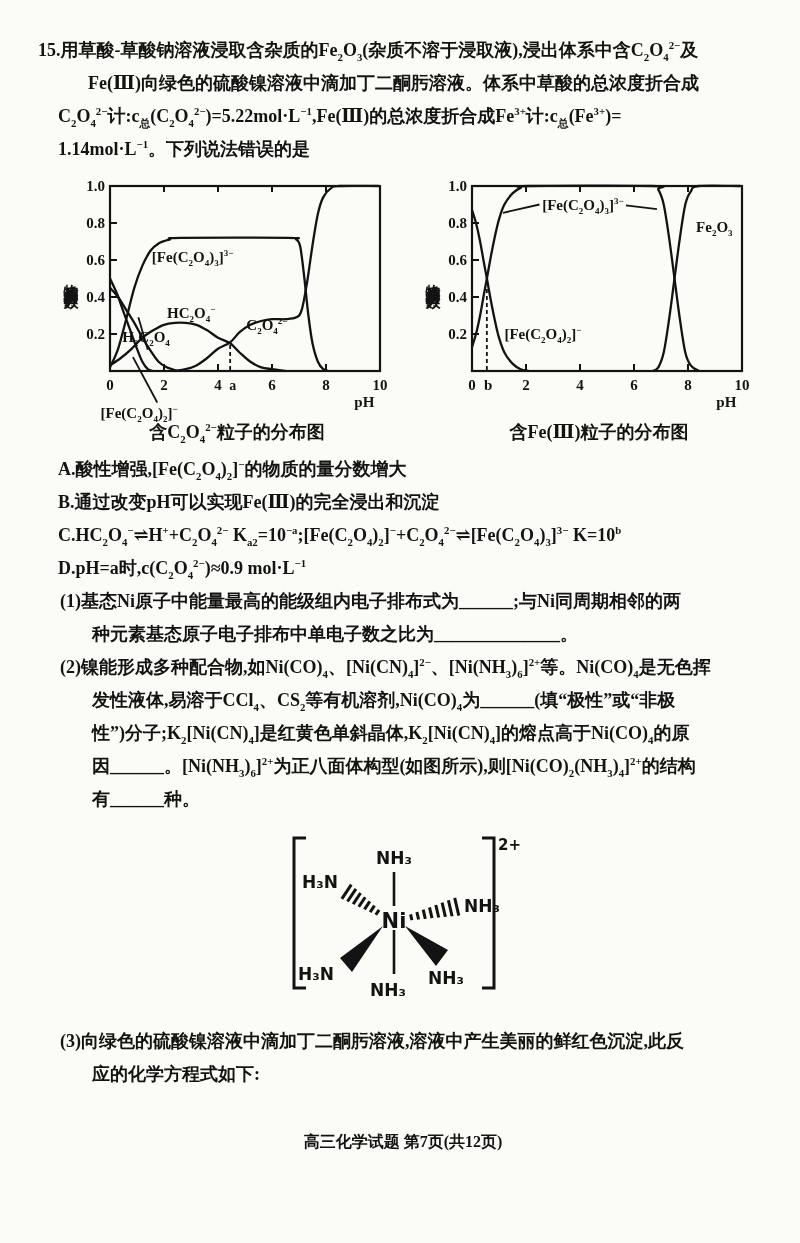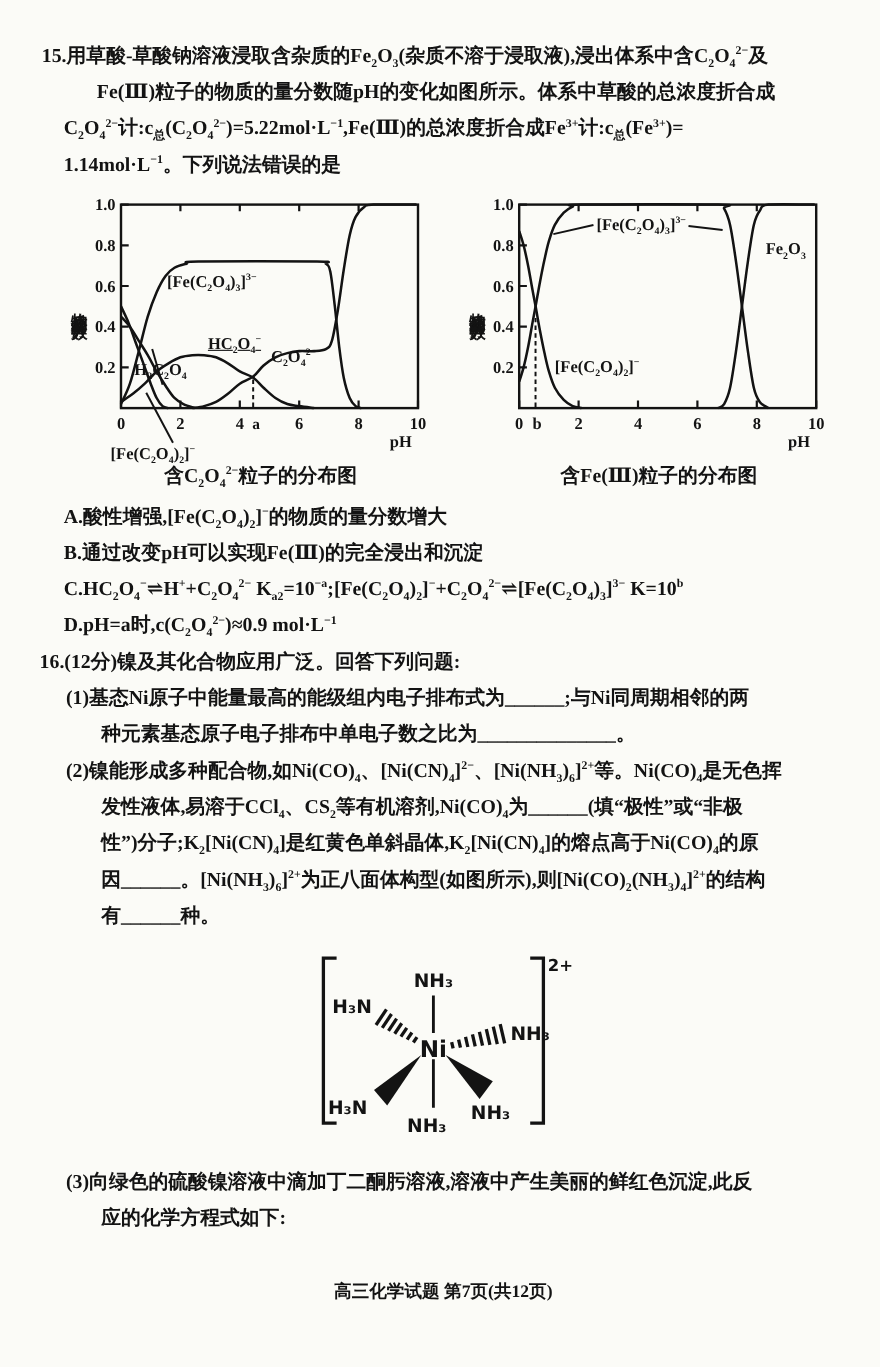--- a/index.html
+++ b/index.html
@@ -45,21 +45,21 @@
   .footer{text-align:center;font-size:16px;margin-top:34px;}
   .sp{margin-top:4px;}
 </style>
 </head>
 <body>
 
 <div class="page">
 
   <section>
     <div class="line">15.用草酸-草酸钠溶液浸取含杂质的Fe<sub>2</sub>O<sub>3</sub>(杂质不溶于浸取液),浸出体系中含C<sub>2</sub>O<sub>4</sub><sup>2−</sup>及</div>
-    <div class="line ind-hang">Fe(Ⅲ)粒子的物质的量分数随pH的变化如图所示。体系中草酸的总浓度折合成</div>
+    <div class="line ind-hang">Fe(Ⅲ)向绿色的硫酸镍溶液中滴加丁二酮肟溶液。体系中草酸的总浓度折合成</div>
     <div class="line ind-small">C<sub>2</sub>O<sub>4</sub><sup>2−</sup>计:c<sub>总</sub>(C<sub>2</sub>O<sub>4</sub><sup>2−</sup>)=5.22mol·L<sup>−1</sup>,Fe(Ⅲ)的总浓度折合成Fe<sup>3+</sup>计:c<sub>总</sub>(Fe<sup>3+</sup>)=</div>
     <div class="line ind-small">1.14mol·L<sup>−1</sup>。下列说法错误的是</div>
 
     <div class="charts-row">
       <figure class="chart">
         <div class="ylab">物质的量分数</div>
         <svg class="plot" width="320" height="250" viewBox="0 0 320 250">
             <rect x="36" y="12" width="270" height="185" fill="none" stroke="#131313" stroke-width="2.2"></rect>
             <line x1="36" y1="197" x2="36" y2="190" stroke="#131313" stroke-width="2"></line>
             <text x="36" y="216" text-anchor="middle" class="tick">0</text>
@@ -93,21 +93,21 @@
             <line x1="83.25" y1="228.45" x2="58.95" y2="183.125" stroke="#131313" stroke-width="1.8"></line>
             <path d="M36,104.5C37.13333333333333,106.96666666666667 40.55,113.75 42.8,119.3C45.05,124.85 47.25,131.63333333333335 49.5,137.8C51.75,143.96666666666667 54.05,150.13333333333335 56.3,156.3C58.55,162.46666666666667 60.983333333333334,169.55 63,174.8C65.01666666666667,180.05 66.60000000000001,184.4 68.4,187.8C70.2,191.20000000000002 72,193.66666666666666 73.8,195.2C75.6,196.73333333333332 78.3,196.7 79.2,197" fill="none" stroke="#131313" stroke-width="2.3"></path>
             <path d="M36,113.8C37.35,115.33333333333333 41.4,119.31666666666666 44.1,123C46.800000000000004,126.68333333333334 49.5,131.58333333333334 52.2,135.9C54.900000000000006,140.21666666666667 57.599999999999994,144.26666666666668 60.3,148.9C63,153.53333333333333 65.7,159.06666666666666 68.4,163.7C71.10000000000001,168.33333333333331 73.8,172.6833333333333 76.5,176.7C79.2,180.71666666666667 81.89999999999999,185.03333333333333 84.6,187.8C87.3,190.5666666666667 89.55,191.76666666666668 92.7,193.3C95.85000000000001,194.83333333333334 101.7,196.38333333333333 103.5,197" fill="none" stroke="#131313" stroke-width="2.3"></path>
             <path d="M36,191.4C37.8,190.16666666666669 43.199999999999996,186.76666666666665 46.8,184C50.4,181.23333333333335 54,178.18333333333334 57.6,174.8C61.2,171.41666666666669 64.80000000000001,166.78333333333333 68.4,163.7C72,160.61666666666665 75.60000000000001,158.45000000000002 79.2,156.3C82.8,154.15 86.4,152.03333333333336 90,150.8C93.6,149.56666666666666 97.2,149.21666666666667 100.8,148.9C104.39999999999999,148.58333333333334 108,148.58333333333334 111.6,148.9C115.19999999999999,149.21666666666667 118.80000000000001,149.56666666666666 122.4,150.8C126,152.03333333333336 129.6,154.15 133.2,156.3C136.79999999999998,158.45000000000002 140.16666666666666,161.53333333333333 144,163.7C147.83333333333334,165.86666666666665 152.6,166.83333333333334 156.2,169.3C159.79999999999998,171.76666666666668 162.23333333333332,175.41666666666666 165.6,178.5C168.96666666666667,181.58333333333334 172.8,185.33333333333334 176.4,187.8C180,190.26666666666668 183.6,192.0666666666667 187.2,193.3C190.79999999999998,194.53333333333333 193.95,194.58333333333331 198,195.2C202.05,195.81666666666666 209.25,196.7 211.5,197" fill="none" stroke="#131313" stroke-width="2.3"></path>
             <path d="M100.8,197C102.6,196.7 108,196.13333333333333 111.6,195.2C115.19999999999999,194.26666666666665 118.80000000000001,193.26666666666668 122.4,191.4C126,189.53333333333333 129.6,186.76666666666665 133.2,184C136.79999999999998,181.23333333333335 140.16666666666666,177.41666666666669 144,174.8C147.83333333333334,172.18333333333334 152.6,171.0666666666667 156.2,168.3C159.79999999999998,165.53333333333333 162.23333333333332,161.11666666666665 165.6,158.2C168.96666666666667,155.28333333333333 172.8,152.66666666666669 176.4,150.8C180,148.93333333333334 183.6,147.93333333333334 187.2,147C190.79999999999998,146.06666666666666 193.95,145.5 198,145.2C202.05,144.89999999999998 207.45,145.51666666666665 211.5,145.2C215.55,144.88333333333333 219.60000000000002,144.85000000000002 222.3,143.3C225,141.75 225.89999999999998,141.75 227.7,135.9C229.5,130.05 231.29999999999998,118.98333333333333 233.1,108.2C234.9,97.41666666666667 236.7,82.60000000000001 238.5,71.2C240.3,59.800000000000004 242.1,47.81666666666666 243.9,39.8C245.70000000000002,31.78333333333333 247.05,27.416666666666668 249.3,23.1C251.55,18.783333333333335 254.7,15.75 257.4,13.9C260.09999999999997,12.05 257.6333333333333,12.316666666666666 265.5,12C273.3666666666667,11.683333333333334 298.08333333333337,12 304.6,12" fill="none" stroke="#131313" stroke-width="2.3"></path>
             <path d="M36,193.3C37.35,190.21666666666667 41.4,182.8166666666667 44.1,174.8C46.800000000000004,166.78333333333333 49.5,155.36666666666665 52.2,145.2C54.900000000000006,135.03333333333333 57.599999999999994,122.73333333333333 60.3,113.8C63,104.86666666666666 65.7,97.76666666666667 68.4,91.6C71.10000000000001,85.43333333333332 73.8,80.5 76.5,76.8C79.2,73.1 81.44999999999999,71.25 84.6,69.4C87.75,67.55000000000001 91.80000000000001,66.63333333333334 95.4,65.7C99,64.76666666666667 86.4,64.11666666666666 106.2,63.8C126,63.48333333333333 194.85,63.48333333333333 214.2,63.8C233.54999999999998,64.11666666666666 220.28333333333333,64.16666666666667 222.3,65.7C224.3166666666667,67.23333333333333 224.95000000000002,66.53333333333333 226.3,73C227.65,79.46666666666667 229.05,93.08333333333333 230.4,104.5C231.75,115.91666666666667 233.05,130.7 234.4,141.5C235.75,152.3 236.91666666666666,161.58333333333334 238.5,169.3C240.08333333333334,177.01666666666668 242.1,183.48333333333335 243.9,187.8C245.70000000000002,192.11666666666667 247.5,193.66666666666666 249.3,195.2C251.10000000000002,196.73333333333332 253.79999999999998,196.7 254.7,197" fill="none" stroke="#131313" stroke-width="2.3"></path>
           </svg>
         <figcaption class="caption">含C<sub>2</sub>O<sub>4</sub><sup>2−</sup>粒子的分布图</figcaption>
       <div class="anno" style="left: 99.85px; top: 83.225px;">[Fe(C<sub>2</sub>O<sub>4</sub>)<sub>3</sub>]<sup>3−</sup></div>
           <div class="anno" style="left: 70.15px; top: 135.025px; margin-top: 28px;">H<sub>2</sub>C<sub>2</sub>O<sub>4</sub></div>
-          <div class="anno" style="left: 137px; top: 138.725px; text-decoration: underline;">HC<sub>2</sub>O<sub>4</sub><sup>−</sup></div>
+          <div class="anno" style="left: 115px; top: 138.725px;">HC<sub>2</sub>O<sub>4</sub><sup>−</sup></div>
           <div class="anno" style="left: 194.35px; top: 151px;">C<sub>2</sub>O<sub>4</sub><sup>2−</sup></div>
           <div class="anno" style="left: 48.55px; top: 238.625px;">[Fe(C<sub>2</sub>O<sub>4</sub>)<sub>2</sub>]<sup>−</sup></div>
           <div class="anno" style="left: 302.35px; top: 228px;">pH</div>
         </figure>
       <figure class="chart">
         <div class="ylab">物质的量分数</div>
         <svg class="plot" width="320" height="250" viewBox="0 0 320 250">
             <rect x="36" y="12" width="270" height="185" fill="none" stroke="#131313" stroke-width="2.2"></rect>
             <line x1="36" y1="197" x2="36" y2="190" stroke="#131313" stroke-width="2"></line>
             <text x="36" y="216" text-anchor="middle" class="tick">0</text>
@@ -152,21 +152,20 @@
     </div>
 
     <div class="line ind-opt sp">A.酸性增强,[Fe(C<sub>2</sub>O<sub>4</sub>)<sub>2</sub>]<sup>−</sup>的物质的量分数增大</div>
     <div class="line ind-opt">B.通过改变pH可以实现Fe(Ⅲ)的完全浸出和沉淀</div>
     <div class="line ind-opt">C.HC<sub>2</sub>O<sub>4</sub><sup>−</sup>⇌H<sup>+</sup>+C<sub>2</sub>O<sub>4</sub><sup>2−</sup> K<sub>a2</sub>=10<sup>−a</sup>;[Fe(C<sub>2</sub>O<sub>4</sub>)<sub>2</sub>]<sup>−</sup>+C<sub>2</sub>O<sub>4</sub><sup>2−</sup>⇌[Fe(C<sub>2</sub>O<sub>4</sub>)<sub>3</sub>]<sup>3−</sup> K=10<sup>b</sup></div>
     <div class="line ind-opt">D.pH=a时,c(C<sub>2</sub>O<sub>4</sub><sup>2−</sup>)≈0.9 mol·L<sup>−1</sup></div>
   </section>
 
 
   <section>
-    <div class="line ind-q">16.(12分)镍及其化合物应用广泛。回答下列问题:</div>
     <div class="line ind-p">(1)基态Ni原子中能量最高的能级组内电子排布式为______;与Ni同周期相邻的两</div>
     <div class="line ind-pc">种元素基态原子电子排布中单电子数之比为______________。</div>
     <div class="line ind-p">(2)镍能形成多种配合物,如Ni(CO)<sub>4</sub>、[Ni(CN)<sub>4</sub>]<sup>2−</sup>、[Ni(NH<sub>3</sub>)<sub>6</sub>]<sup>2+</sup>等。Ni(CO)<sub>4</sub>是无色挥</div>
     <div class="line ind-pc">发性液体,易溶于CCl<sub>4</sub>、CS<sub>2</sub>等有机溶剂,Ni(CO)<sub>4</sub>为______(填“极性”或“非极</div>
     <div class="line ind-pc">性”)分子;K<sub>2</sub>[Ni(CN)<sub>4</sub>]是红黄色单斜晶体,K<sub>2</sub>[Ni(CN)<sub>4</sub>]的熔点高于Ni(CO)<sub>4</sub>的原</div>
     <div class="line ind-pc">因______。[Ni(NH<sub>3</sub>)<sub>6</sub>]<sup>2+</sup>为正八面体构型(如图所示),则[Ni(CO)<sub>2</sub>(NH<sub>3</sub>)<sub>4</sub>]<sup>2+</sup>的结构</div>
     <div class="line ind-pc">有______种。</div>
 
     <div class="mol-wrap">
       <svg id="mol" width="252" height="182" viewBox="0 0 252 182">

